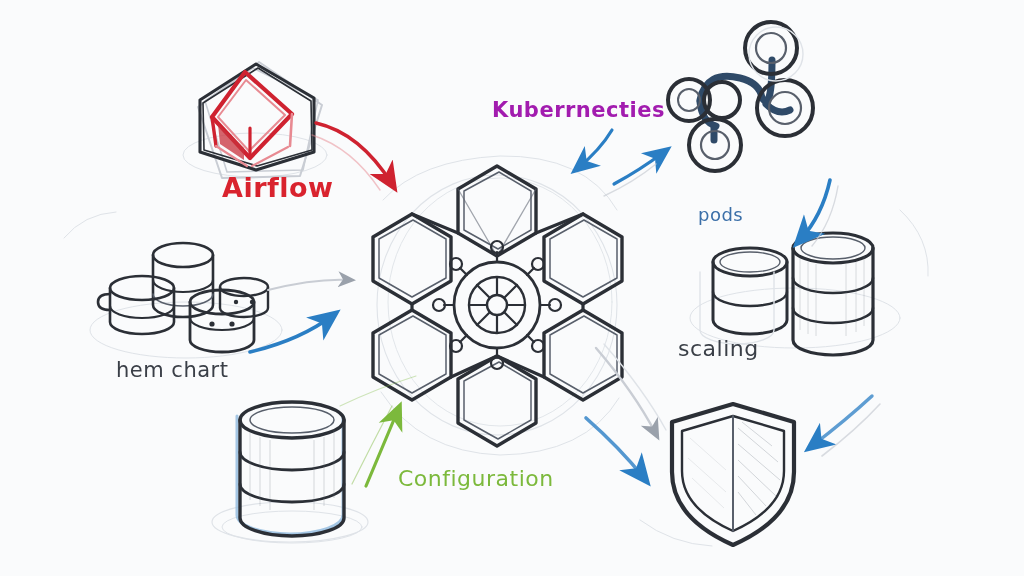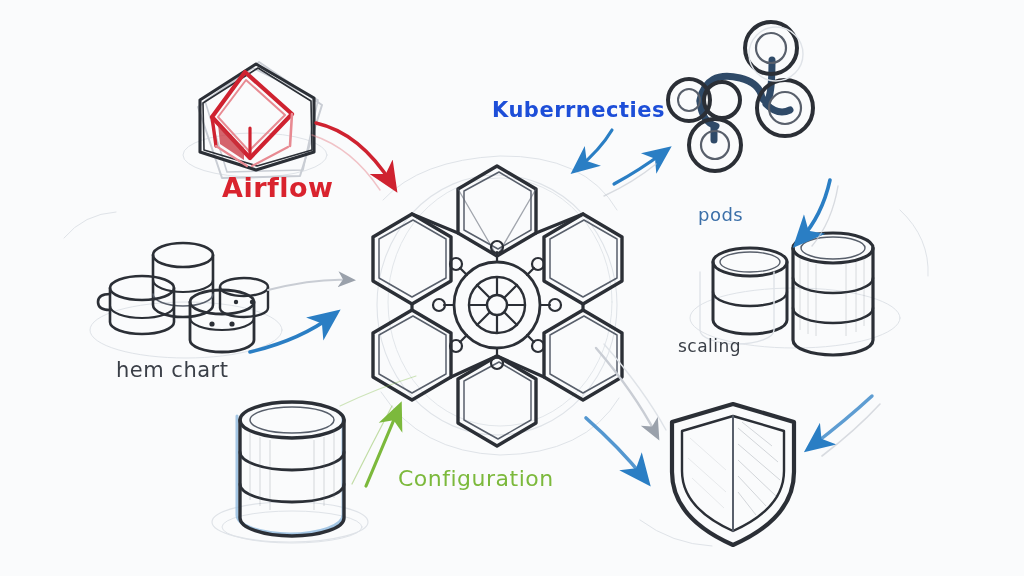--- a/index.html
+++ b/index.html
@@ -24,29 +24,29 @@
     white-space:nowrap;
     pointer-events:none;
     letter-spacing:0.5px;
   }
   .lbl-airflow {
     left:222px; top:172px;
     font-size:27px; color:#d9232e; font-weight:600;
   }
   .lbl-kubernetes {
     left:492px; top:98px;
-    font-size:21px; color:#1d4ed8; font-weight:600;
+    font-size:21px; color:#a21caf; font-weight:600;
   }
   .lbl-pods {
     left:698px; top:204px;
     font-size:18px; color:#3b6fa8; font-weight:500;
   }
   .lbl-scaling {
     left:678px; top:336px;
-    font-size:17px; color:#3a3f47; font-weight:500;
+    font-size:22px; color:#3a3f47; font-weight:500;
   }
   .lbl-helm {
     left:116px; top:358px;
     font-size:21px; color:#3a3f47; font-weight:500;
   }
   .lbl-config {
     left:398px; top:466px;
     font-size:22px; color:#7cb93c; font-weight:500;
   }
   

